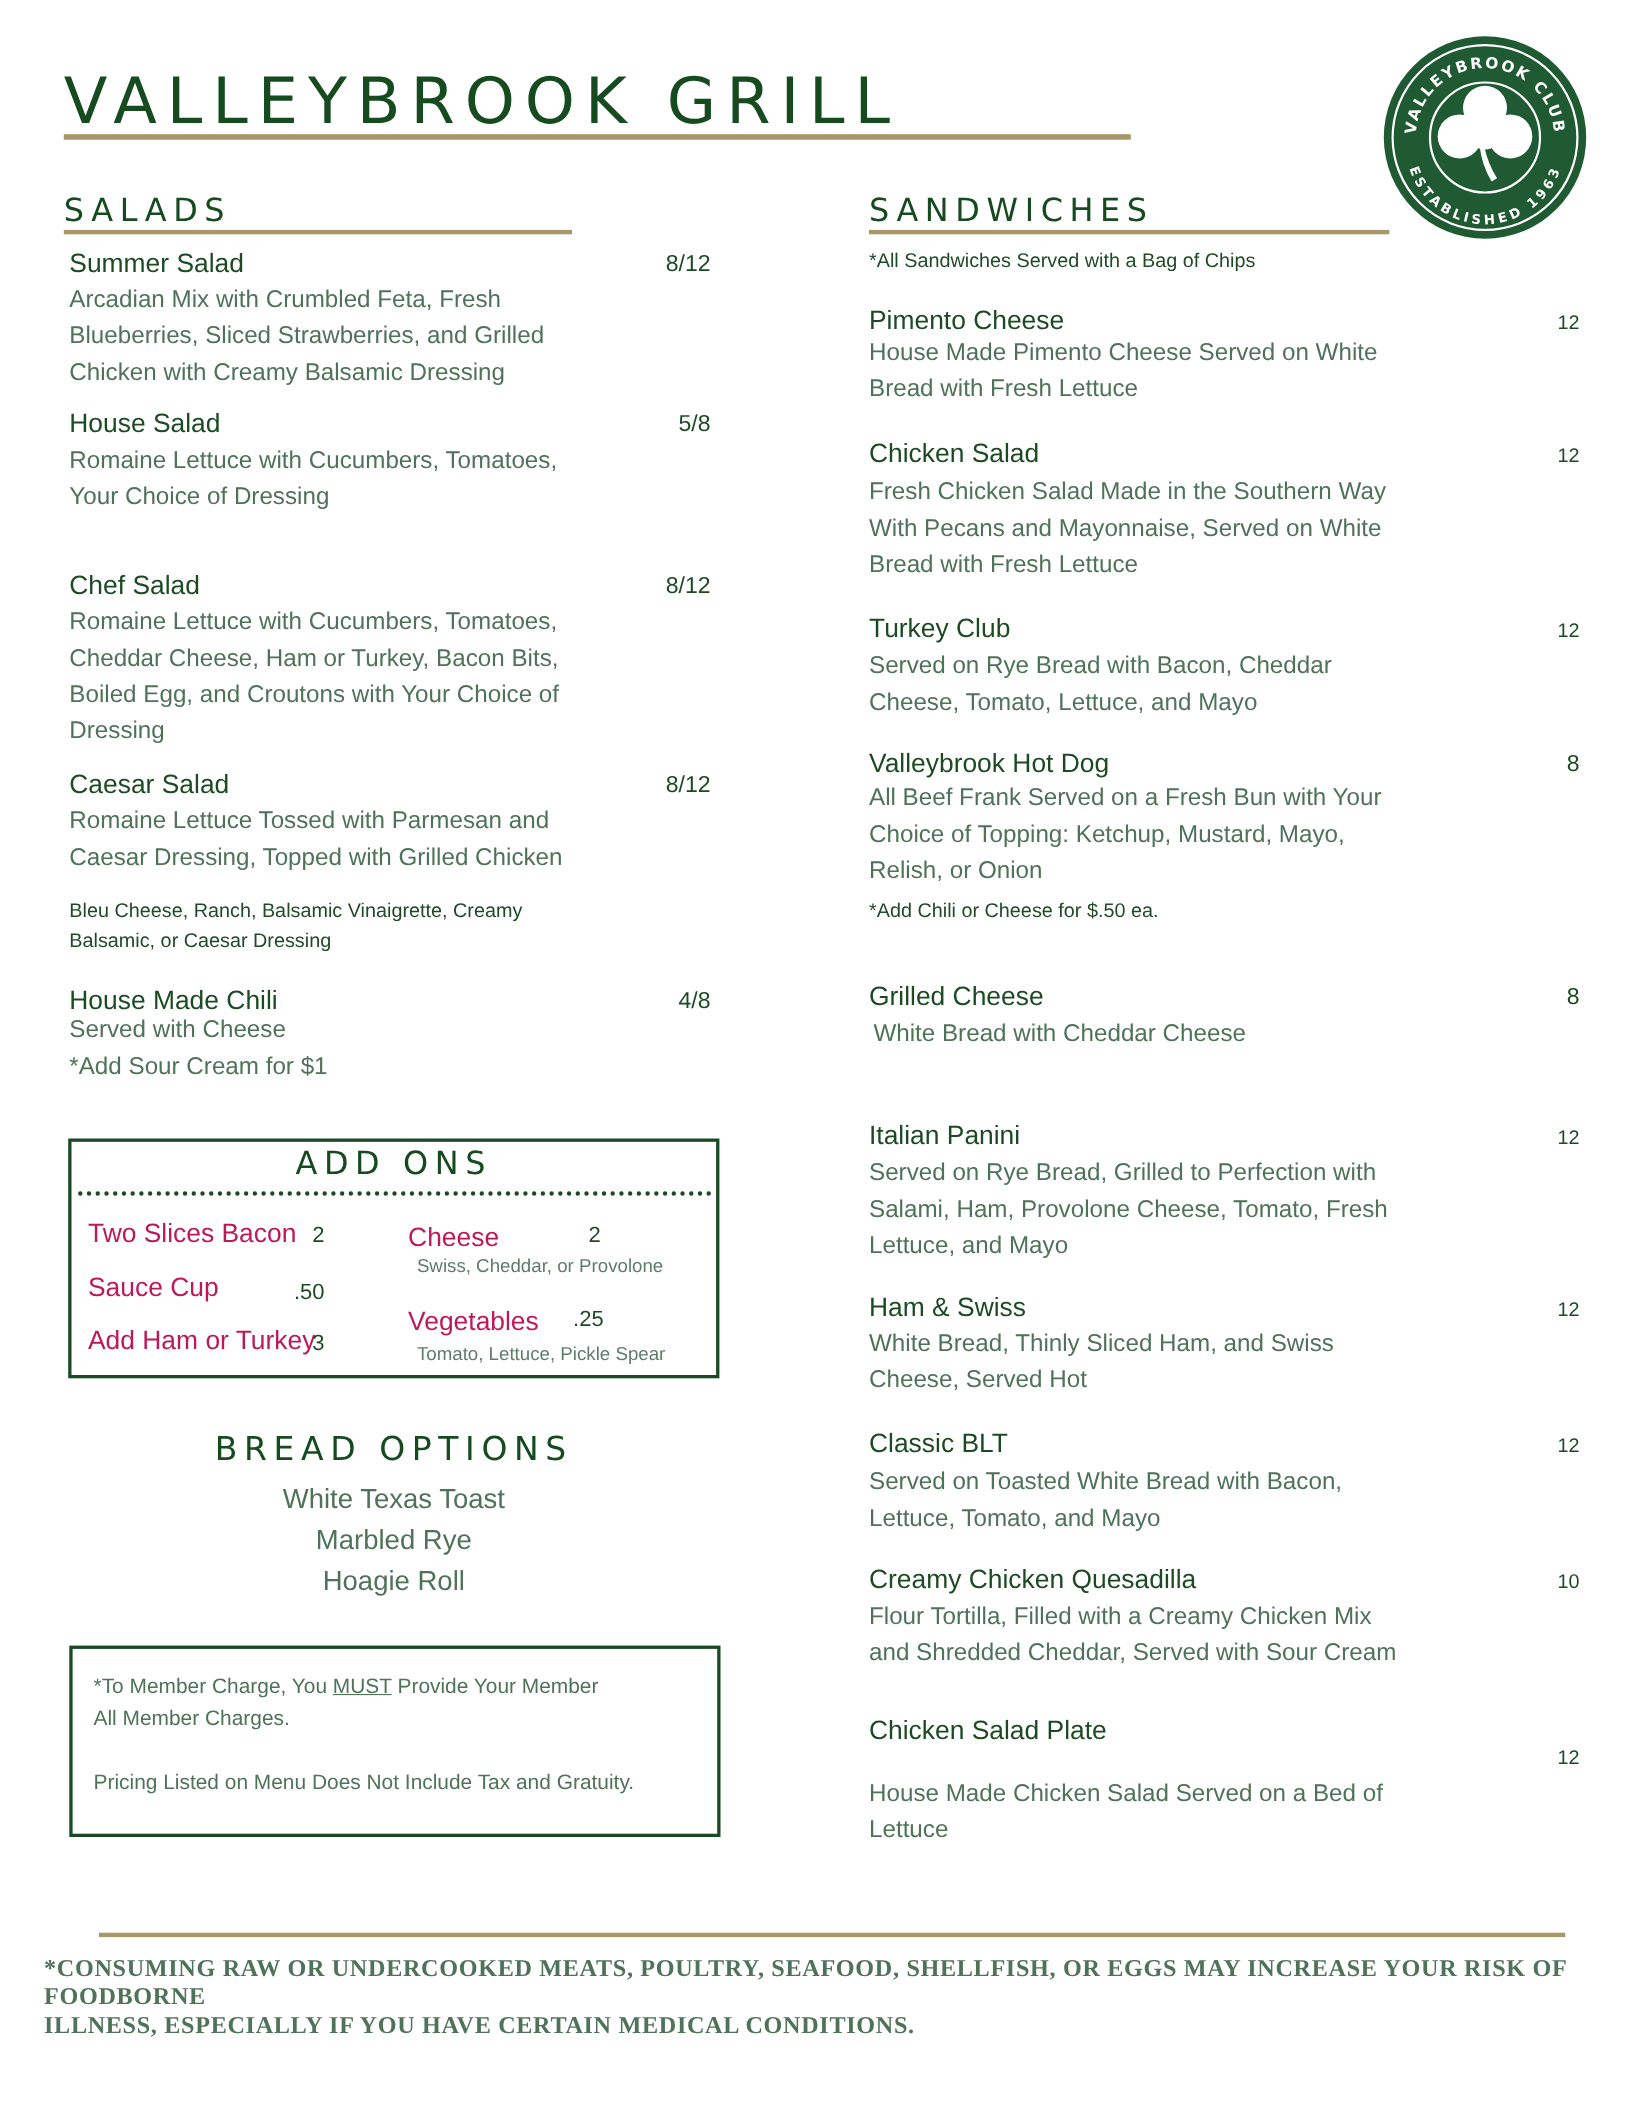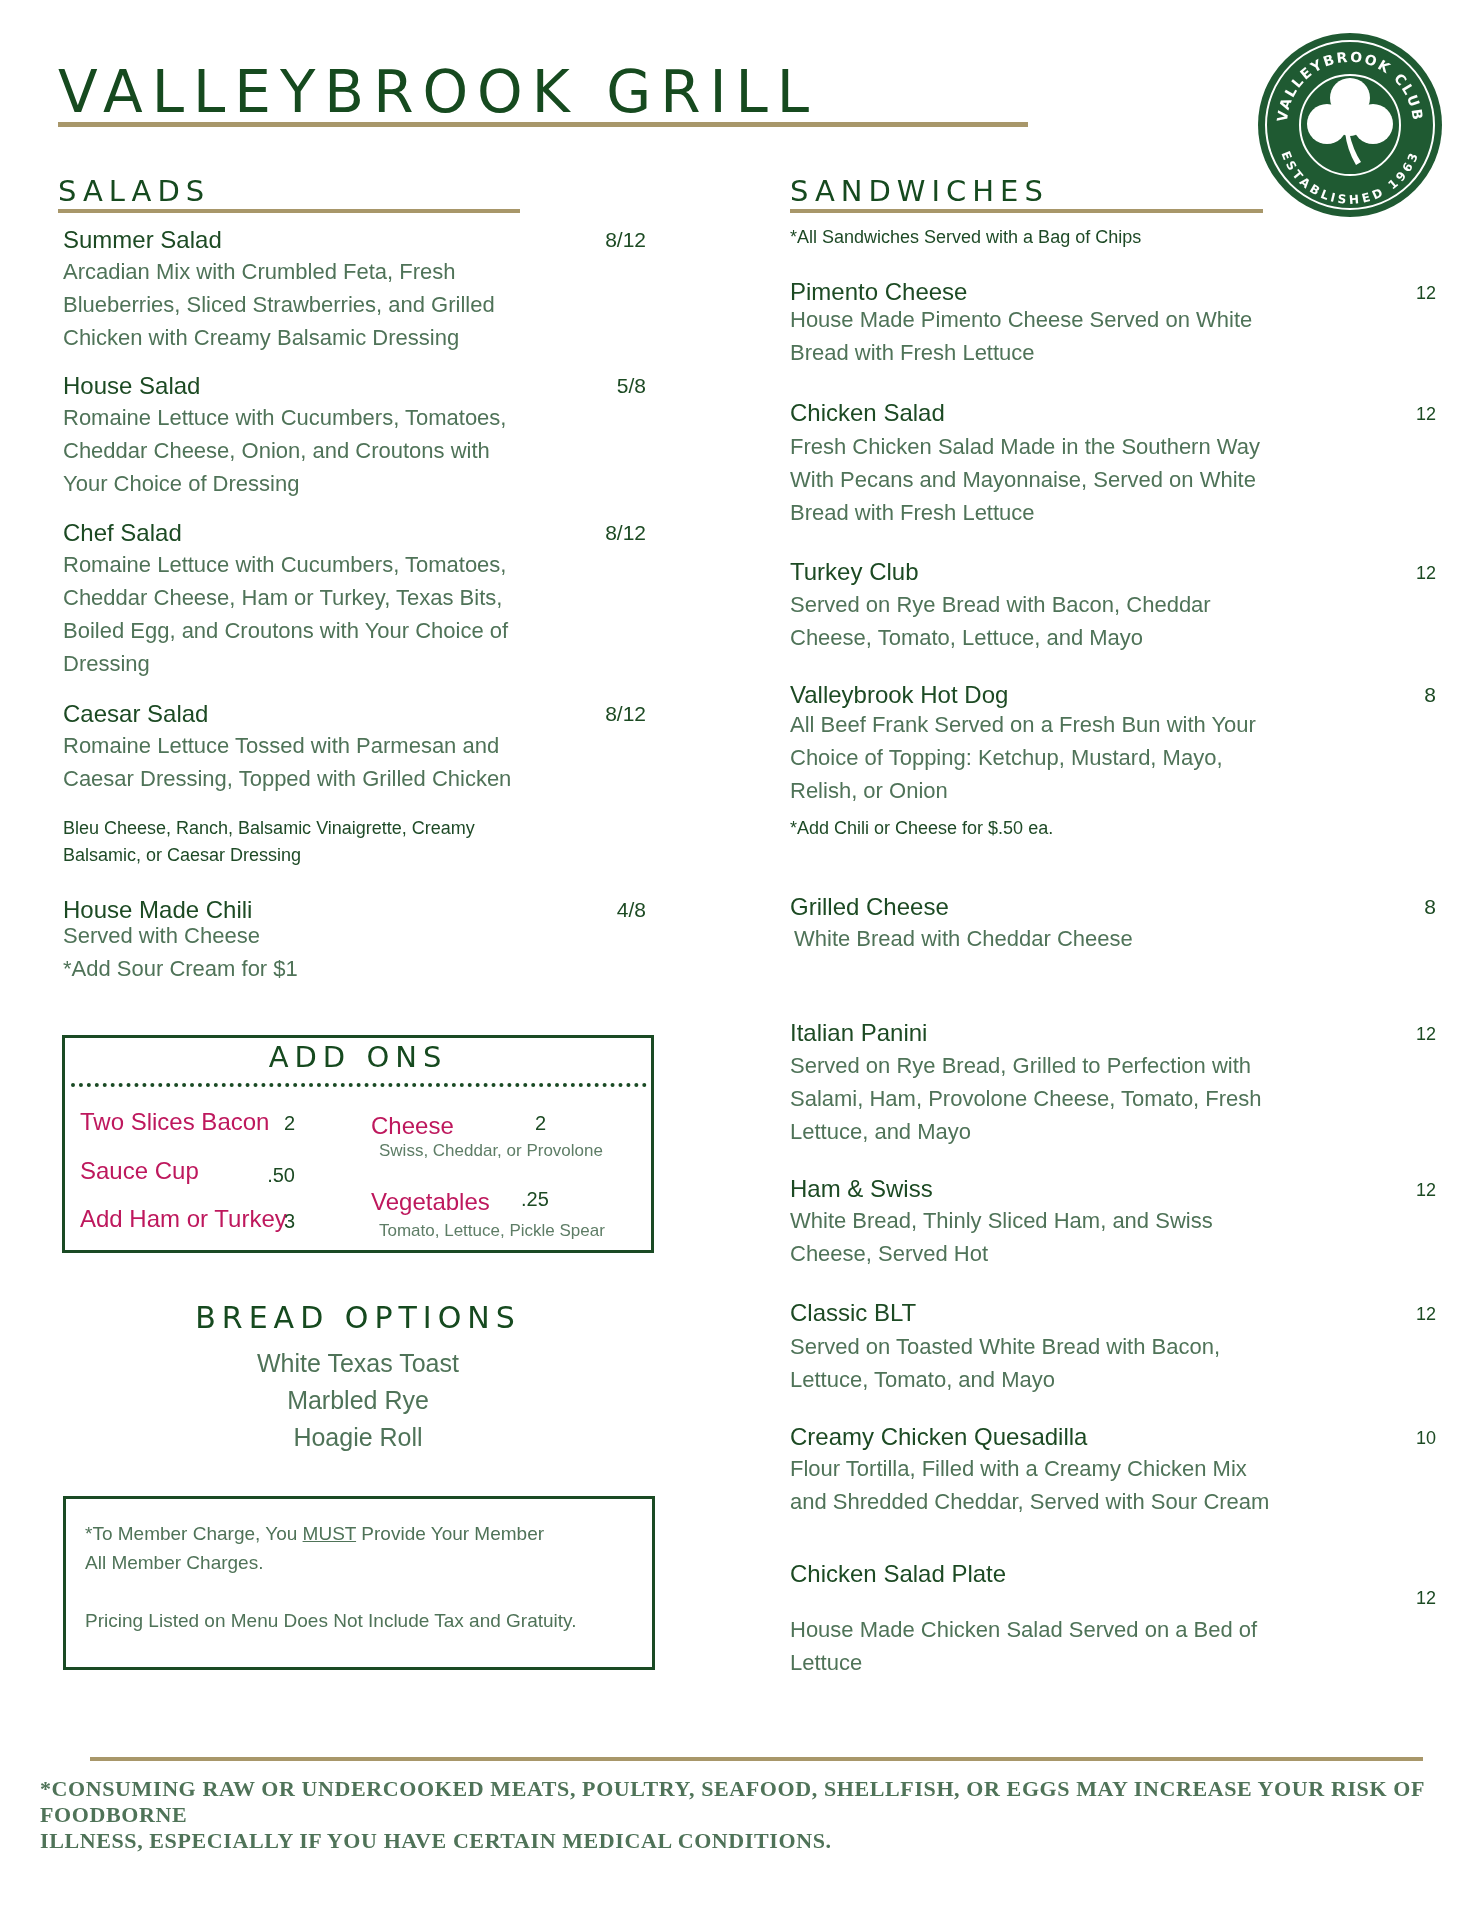--- a/index.html
+++ b/index.html
@@ -67,29 +67,28 @@
 <div class="abs desc" style="left:63px; top:255px; width:540px;">
   <div>Arcadian Mix with Crumbled Feta, Fresh</div>
   <div>Blueberries, Sliced Strawberries, and Grilled</div>
   <div>Chicken with Creamy Balsamic Dressing</div>
 </div>
 
 <div class="abs item-name" style="left:63px; top:372px;">House Salad</div>
 <div class="abs item-price" style="left:560px; top:374px; width:86px;">5/8</div>
 <div class="abs desc" style="left:63px; top:401px; width:540px;">
   <div>Romaine Lettuce with Cucumbers, Tomatoes,</div>
-  <div>Cheddar Cheese, Onion, and Croutons with</div>
   <div>Your Choice of Dressing</div>
 </div>
 
 <div class="abs item-name" style="left:63px; top:519px;">Chef Salad</div>
 <div class="abs item-price" style="left:560px; top:521px; width:86px;">8/12</div>
 <div class="abs desc" style="left:63px; top:548px; width:540px;">
   <div>Romaine Lettuce with Cucumbers, Tomatoes,</div>
-  <div>Cheddar Cheese, Ham or Turkey, Texas Bits,</div>
+  <div>Cheddar Cheese, Ham or Turkey, Bacon Bits,</div>
   <div>Boiled Egg, and Croutons with Your Choice of</div>
   <div>Dressing</div>
 </div>
 
 <div class="abs item-name" style="left:63px; top:700px;">Caesar Salad</div>
 <div class="abs item-price" style="left:560px; top:702px; width:86px;">8/12</div>
 <div class="abs desc" style="left:63px; top:729px; width:540px;">
   <div>Romaine Lettuce Tossed with Parmesan and</div>
   <div>Caesar Dressing, Topped with Grilled Chicken</div>
 </div>

